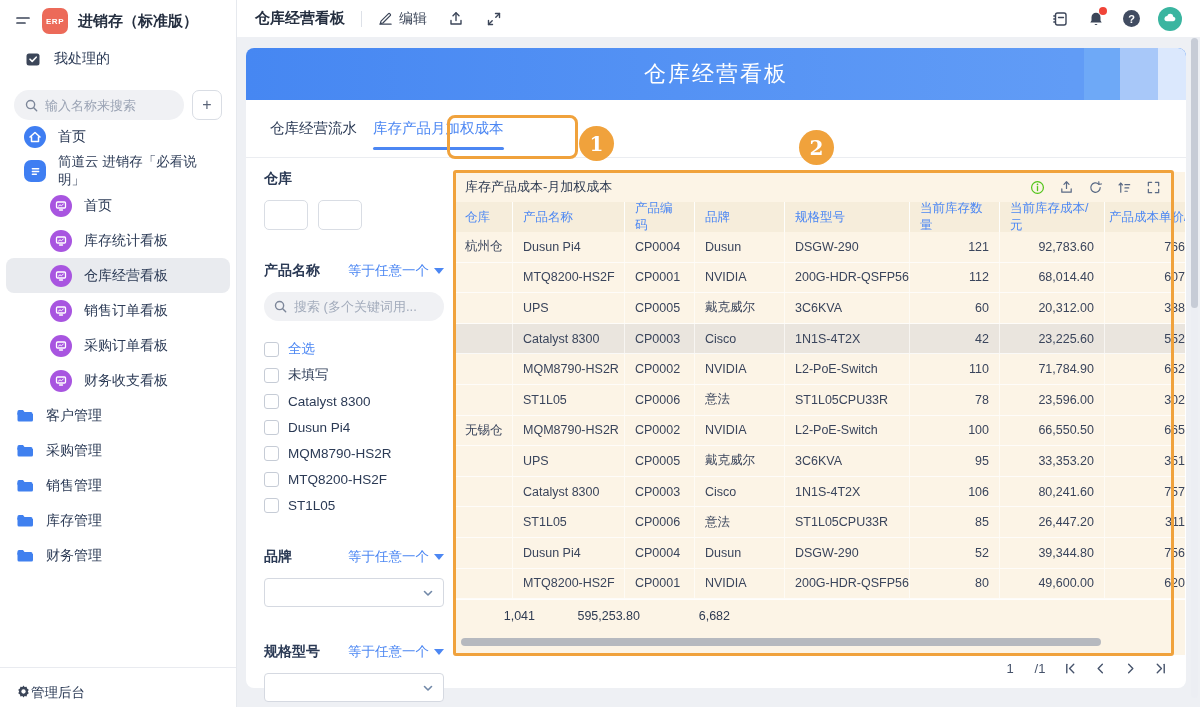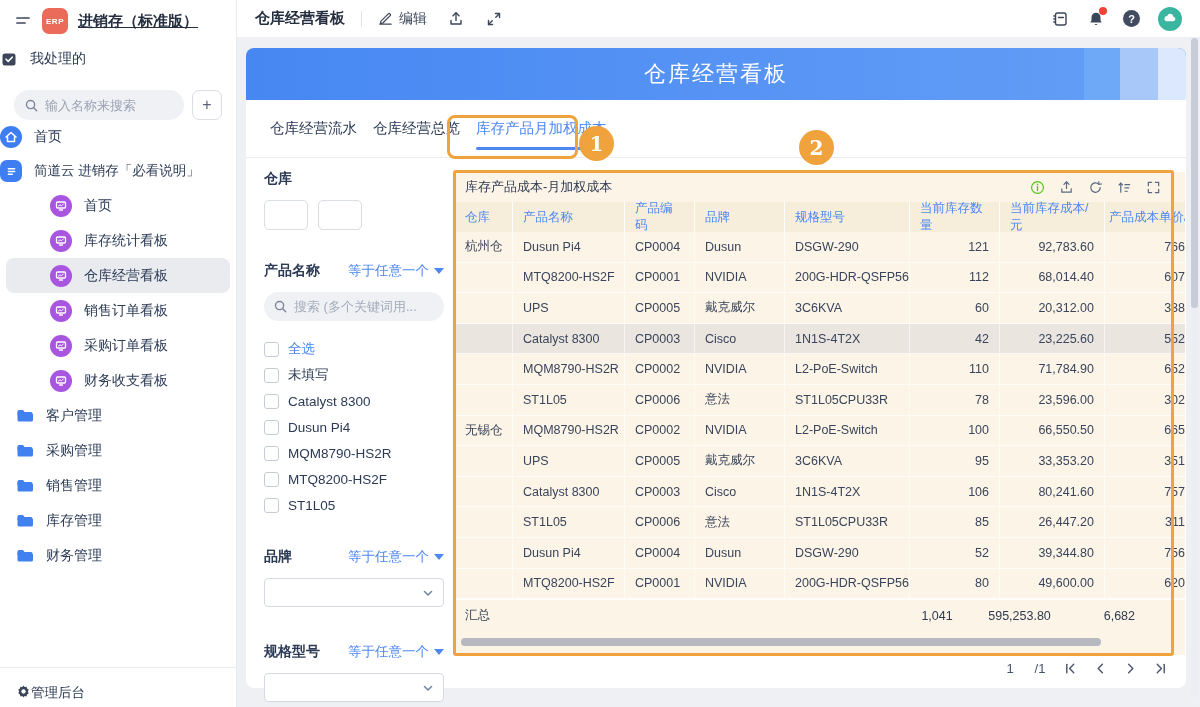--- a/index.html
+++ b/index.html
@@ -4,23 +4,23 @@
 <style>
   * { margin:0; padding:0; box-sizing:border-box; }
   html,body { width:1200px; height:707px; overflow:hidden; }
   body { font-family:"Liberation Sans","DejaVu Sans",sans-serif; background:#eef0f4; color:#2b3a55; }
   #app { position:relative; width:1200px; height:707px; }
 
   
   .sidebar { position:absolute; left:0; top:0; width:237px; height:707px; background:#fff; border-right:1px solid #e6e9ee; z-index:5; display:flex; flex-direction:column; }
   .side-header { height:38px; display:flex; align-items:center; gap:10px; padding:0 14px; flex:0 0 auto; margin-top:2px;}
   .app-logo { width:26px; height:26px; border-radius:7px; background:#ec6a59; color:#fff; font-size:8px; font-weight:bold; display:flex; align-items:center; justify-content:center; letter-spacing:.5px; }
-  .app-title { font-size:15px; font-weight:bold; color:#252f40;text-decoration:underline; }
+  .app-title { font-size:15px; font-weight:bold; color:#252f40; }
   .side-scroll { flex:1 1 auto; overflow:hidden; padding-top:2px; }
-  .side-item { height:34px; display:flex; align-items:center; gap:12px; padding:0 0; font-size:14px; color:#2b3a55; cursor:pointer; }
+  .side-item { height:34px; display:flex; align-items:center; gap:12px; padding:0 24px; font-size:14px; color:#2b3a55; cursor:pointer; }
   .side-item .ic { width:18px; height:18px; flex:0 0 auto; display:flex; align-items:center; justify-content:center; }
   .side-search-row { height:44px; display:flex; align-items:flex-end; gap:8px; padding:0 14px; }
   .side-search { flex:1; height:30px; background:#f0f1f4; border-radius:15px; display:flex; align-items:center; gap:7px; padding:0 11px; }
   .side-search input { border:0; outline:0; background:transparent; font-size:13px; color:#54607a; width:100%; font-family:inherit; }
   .side-search input::placeholder { color:#9aa3b4; }
   .plus-btn { width:30px; height:30px; border:1px solid #d9dde4; border-radius:7px; background:#fff; color:#5a6478; font-size:16px; line-height:1; display:flex; align-items:center; justify-content:center; cursor:pointer; }
   .round-ic { width:22px; height:22px; border-radius:50%; display:flex; align-items:center; justify-content:center; flex:0 0 auto; }
   .round-ic.blue { background:#3f7ef2; }
   .round-ic.purple { background:#a855e0; }
   .dash-item { height:35px; display:flex; align-items:center; gap:12px; padding:0 16px 0 44px; font-size:14px; color:#2b3a55; cursor:pointer; border-radius:8px; margin:0 6px; }
@@ -369,23 +369,20 @@
     <span class="banner-title">仓库经营看板</span>
   </div>
 
   <div class="card"></div>
 
   <div class="tabs-row">
 
   <div class="tab i0">
         <span>仓库经营流水</span>
       </div>
-      <div class="tab i1">
-        <span>仓库经营总览</span>
-      </div>
       <div class="tab i2 active">
         <span>库存产品月加权成本</span>
       </div>
     </div>
 
   <div class="filter-panel">
     <div class="f-label">仓库</div>
     <div class="wh-btns">
 
     <button class="wh-btn i0"></button>
@@ -669,21 +666,20 @@
           <div class="td c2">CP0001</div>
           <div class="td c3">NVIDIA</div>
           <div class="td c4">200G-HDR-QSFP56</div>
           <div class="td c5">80</div>
           <div class="td c6">49,600.00</div>
           <div class="td c7">620</div>
         </div>
       </div>
 
     <div class="srow">
-      <div class="s-label">汇总</div>
       <div class="s-cell s-qty">1,041</div>
       <div class="s-cell s-cost">595,253.80</div>
       <div class="s-cell s-unit">6,682</div>
     </div>
 
     <div class="h-scrollbar"></div>
   </div>
 
   <div class="pagination">
     <span class="pg-item">1</span>

